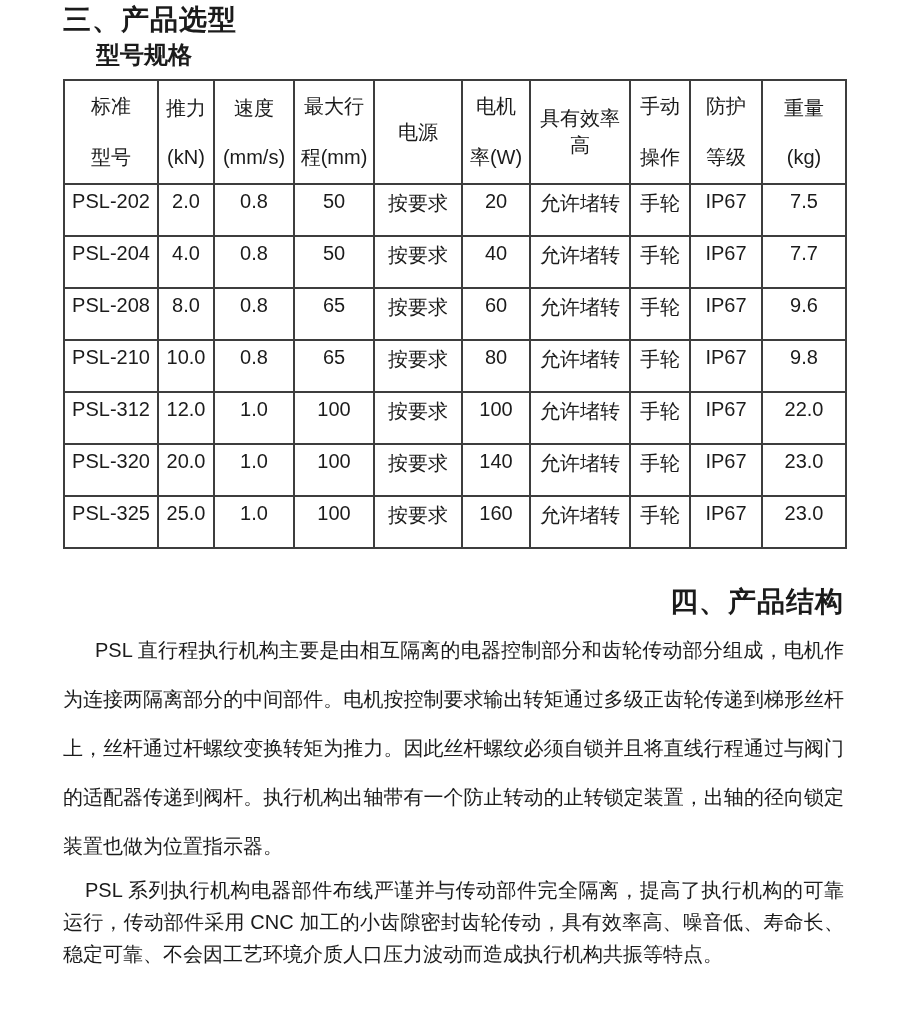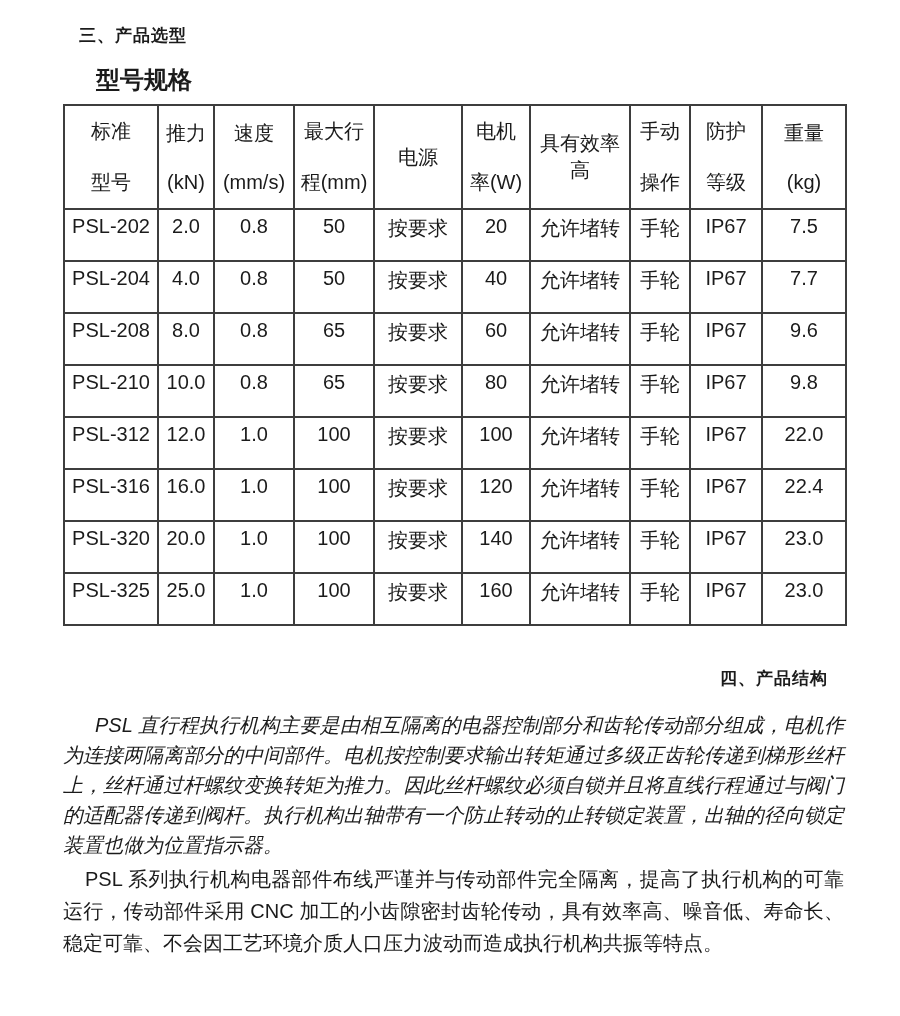--- a/index.html
+++ b/index.html
@@ -12,24 +12,24 @@
     color: #1b1b1b;
     font-family: "Liberation Sans", "DejaVu Sans", sans-serif;
   }
   .page {
     box-sizing: border-box;
     width: 900px;
     height: 1016px;
     padding: 5px 56px 0 63px;
   }
   .section-heading {
-    font-size: 17px;
+    font-size: 28px;
     font-weight: bold;
     line-height: 30px;
-    margin: 16px;
+    margin: 0;
     letter-spacing: 1px;
   }
   .body-para {
     font-size: 20px;
     line-height: 34px;
     margin: 8px 0 0 0;
     text-align: justify;
   }
   .indent-lg { text-indent: 32px; }
   .indent-sm { text-indent: 22px; }
@@ -68,21 +68,21 @@
   .c2 { width: 56px; }
   .c3 { width: 80px; }
   .c4 { width: 80px; }
   .c5 { width: 88px; }
   .c6 { width: 68px; }
   .c7 { width: 100px; }
   .c8 { width: 60px; }
   .c9 { width: 72px; }
   .c10 { width: 84px; }
   .section-structure-heading { margin-top: 38px; text-align: right; }
-  .structure-para1 { line-height: 30px; margin-top: 3px; font-style: italic; }
+  .structure-para1 { line-height: 49px; margin-top: 9px; }
   .structure-para2 { line-height: 32px; margin-top: 3px; }
 </style>
 </head>
 <body>
 
 <div class="page">
 
   <h2 class="section-heading">三、产品选型</h2>
 
 
@@ -198,32 +198,20 @@
           <td>1.0</td>
           <td>100</td>
           <td>按要求</td>
           <td>100</td>
           <td>允许堵转</td>
           <td>手轮</td>
           <td>IP67</td>
           <td>22.0</td>
         </tr>
         <tr>
-          <td>PSL-316</td>
-          <td>16.0</td>
-          <td>1.0</td>
-          <td>100</td>
-          <td>按要求</td>
-          <td>120</td>
-          <td>允许堵转</td>
-          <td>手轮</td>
-          <td>IP67</td>
-          <td>22.4</td>
-        </tr>
-        <tr>
           <td>PSL-320</td>
           <td>20.0</td>
           <td>1.0</td>
           <td>100</td>
           <td>按要求</td>
           <td>140</td>
           <td>允许堵转</td>
           <td>手轮</td>
           <td>IP67</td>
           <td>23.0</td>

